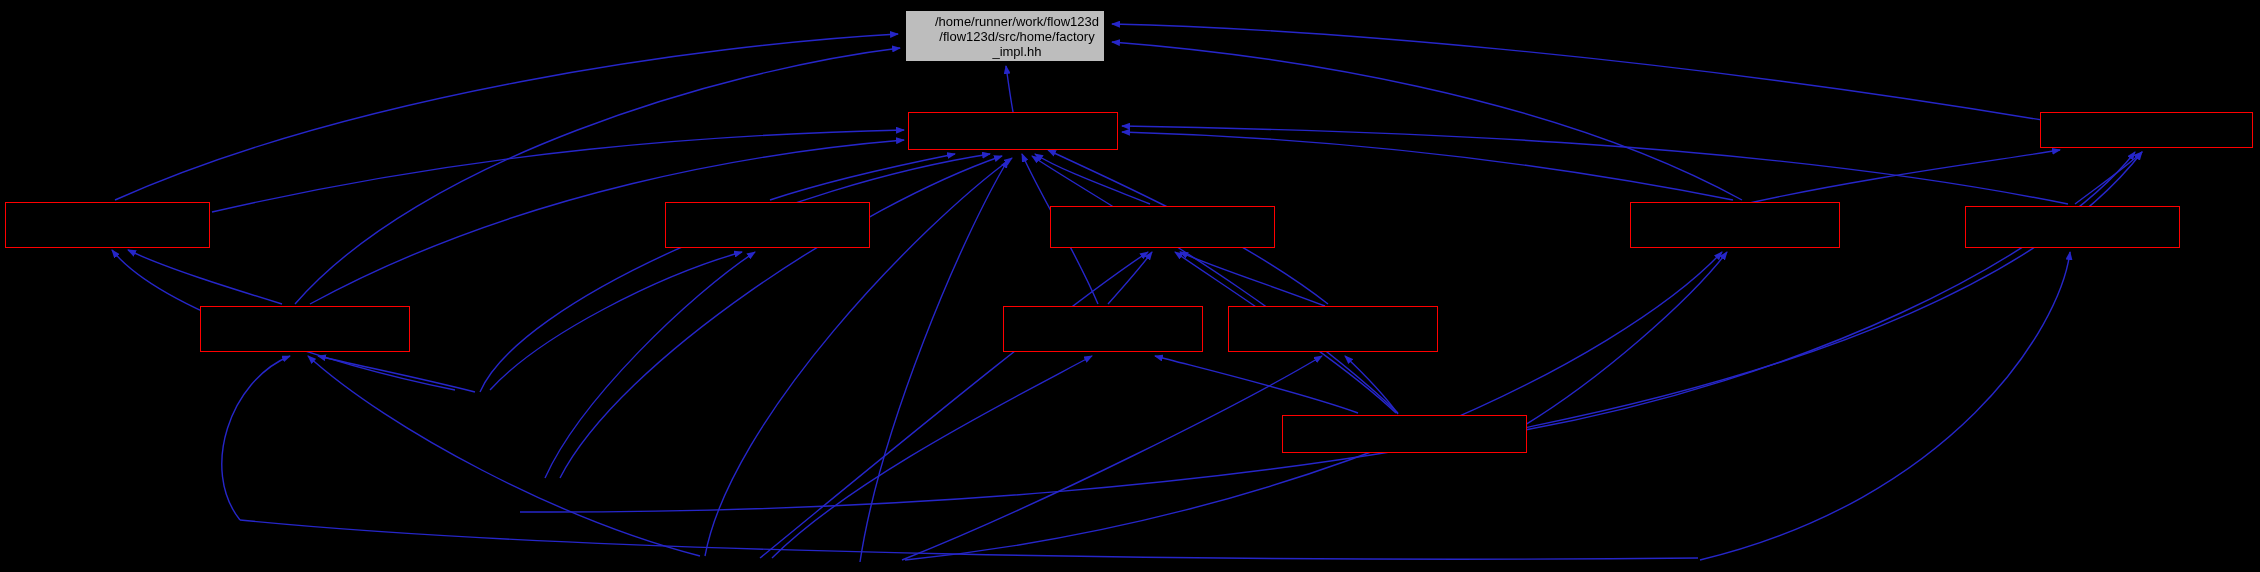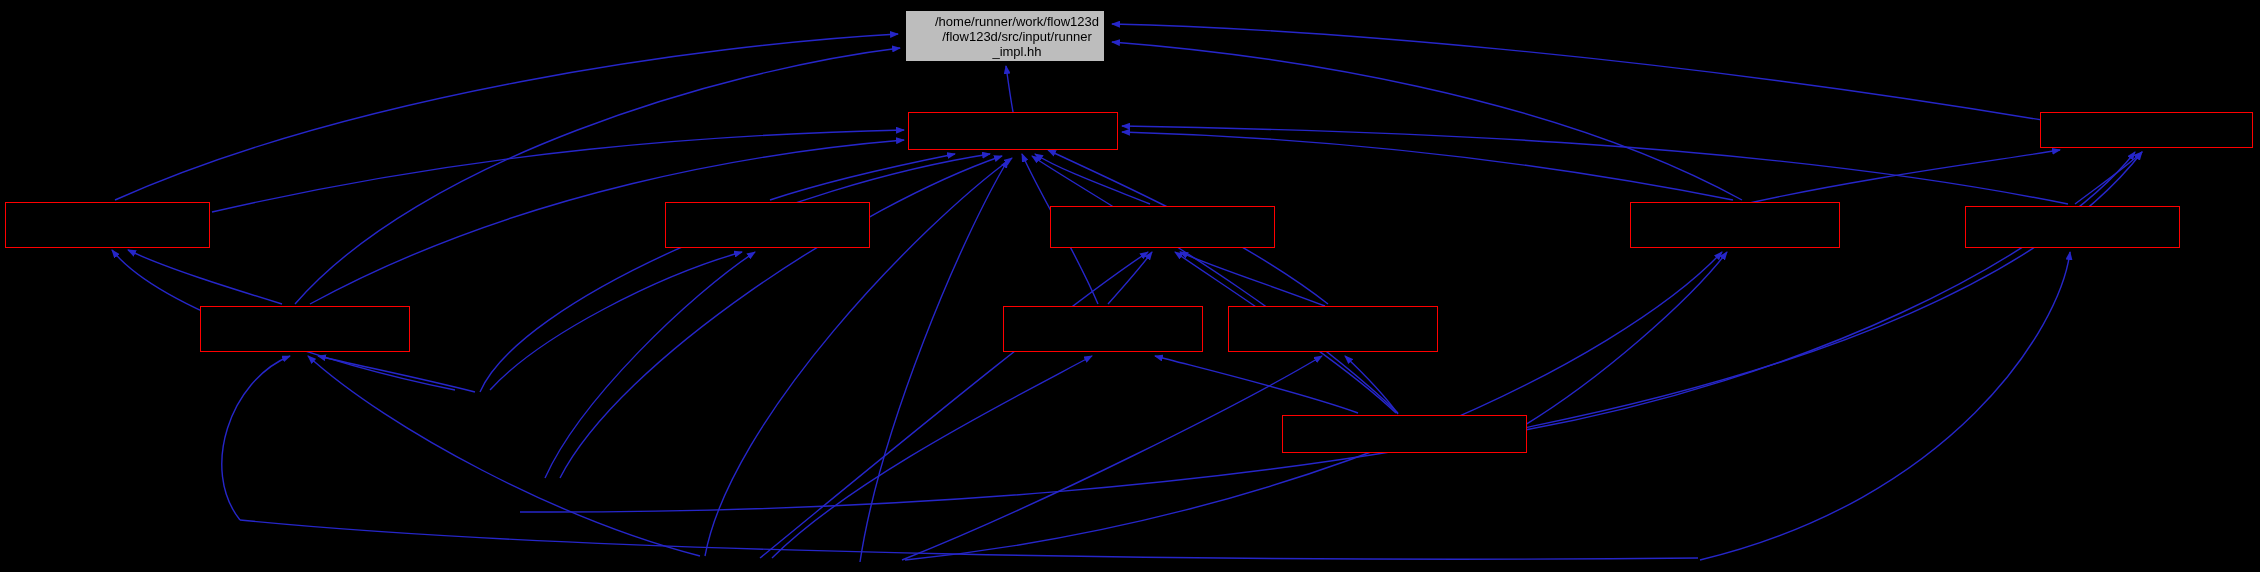--- a/index.html
+++ b/index.html
@@ -103,21 +103,21 @@
       <path class="edge" marker-end="url(#arrow)" d="M 1398 414 C 1385 396, 1365 375, 1345 356"></path>
       <path class="edge" marker-end="url(#arrow)" d="M 902 560 C 1040 505, 1240 405, 1322 356"></path>
 
       <path class="edge" d="M 240 520 C 600 556, 1300 562, 1698 558"></path>
       <path class="edge" d="M 240 520 C 200 470, 230 380, 290 356" marker-end="url(#arrow)"></path>
     </g>
   </svg>
 
   <div class="title-node" style="left:905px;top:10px;width:200px;height:52px;">
     <div>/home/runner/work/flow123d</div>
-    <div>/flow123d/src/input/runner</div>
+    <div>/flow123d/src/home/factory</div>
     <div>_impl.hh</div>
   </div>
 
   <div class="gnode" style="left:908px;top:112px;width:210px;height:38px;"></div>
   <div class="gnode" style="left:2040px;top:112px;width:213px;height:36px;"></div>
   <div class="gnode" style="left:5px;top:202px;width:205px;height:46px;"></div>
   <div class="gnode" style="left:665px;top:202px;width:205px;height:46px;"></div>
   <div class="gnode" style="left:1050px;top:206px;width:225px;height:42px;"></div>
   <div class="gnode" style="left:1630px;top:202px;width:210px;height:46px;"></div>
   <div class="gnode" style="left:1965px;top:206px;width:215px;height:42px;"></div>

